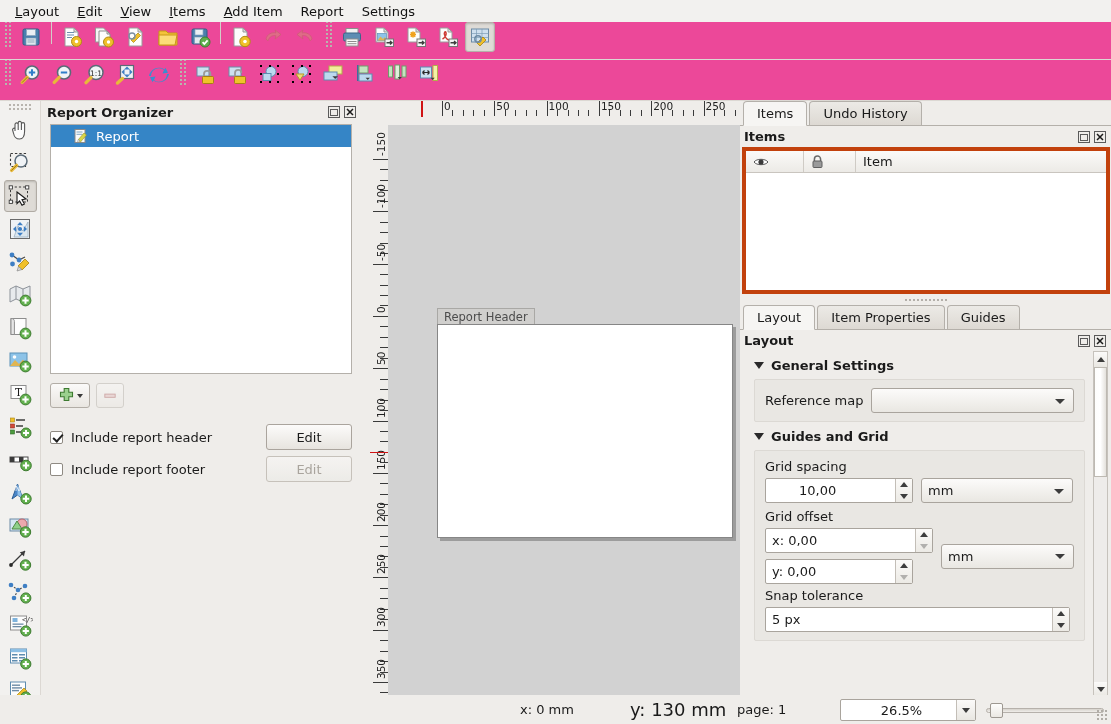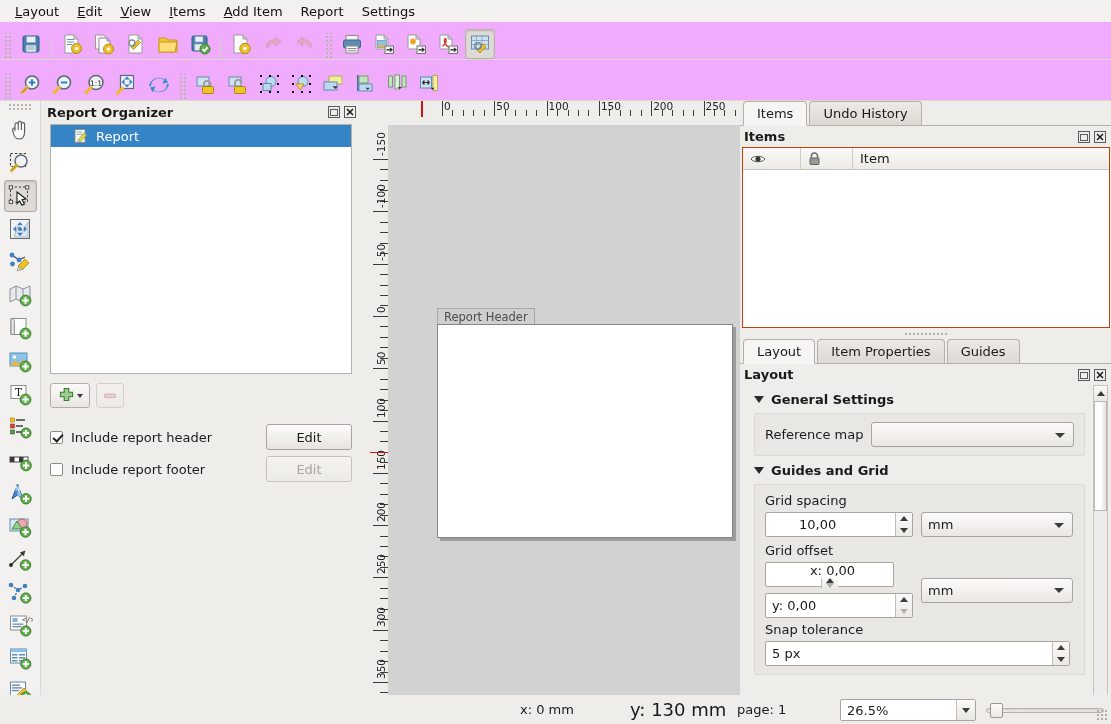--- a/index.html
+++ b/index.html
@@ -20,22 +20,22 @@
     background: #f2f1ef; display: flex; align-items: center; padding-left: 6px;
   }
   .menu-item {
     padding: 2px 9px; font-size: 13px; color: #111; cursor: default; white-space: nowrap;
   }
   .menu-item u { text-decoration: underline; }
 
   
   .toolbar-top {
     position: absolute; left: 0; top: 22px; width: 1111px; height: 38px;
-    background: #f0abfc; border-bottom: 1px solid #dcd8d3;
-    display: flex; align-items: flex-end;
+    background: #ec4899; border-bottom: 1px solid #dcd8d3;
+    display: flex; align-items: flex-start;
   }
   .tb-grip {
     width: 9px; height: 26px; margin: 0 3px;
     background-image: radial-gradient(#b8b4ae 1px, transparent 1.2px);
     background-size: 4px 4px; background-position: 1px 2px;
     flex: 0 0 auto;
   }
   .tb-btn {
     width: 30px; height: 30px; margin: 0 1px;
     display: flex; align-items: center; justify-content: center;
@@ -191,22 +191,22 @@
   .tab.active {
     background: #f6f5f3; height: 25px; position: relative; top: 1px;
     border-bottom: 1px solid #f6f5f3;
   }
   .panel-head {
     height: 21px; display: flex; align-items: center; padding: 0 4px 0 4px;
     font-size: 13px; font-weight: bold;
   }
   .panel-head .t { flex: 1; }
   .items-table {
-    margin: 0 1px 0 2px; height: 181px; background: #fff;
-    border: 1px solid #c2410c;
+    margin: 0 1px 0 2px; height: 147px; background: #fff;
+    border: 4px solid #c2410c;
   }
   .items-header {
     height: 22px; display: flex; background: linear-gradient(#fbfaf8,#eceae6);
     border-bottom: 1px solid #c9c5bf;
   }
   .ih-cell {
     display: flex; align-items: center; padding-left: 7px;
     border-right: 1px solid #cfcbc5; font-size: 13px;
   }
   .splitter-dots {
@@ -276,21 +276,21 @@
   }
   .vscroll .thumb {
     position: absolute; left: 0; top: 15px; width: 13px; height: 110px;
     background: linear-gradient(to right,#fdfdfc,#ffffff,#e4e1dc);
     border: 1px solid #bdb9b2;
   }
 
   
   .statusbar {
     position: absolute; left: 0; bottom: 0; width: 1111px; height: 29px;
-    background: #efedea; display: flex; align-items: center;
+    background: #efedea; display: flex; align-items: center; text-align: center;
   }
   .sb-x { position: absolute; left: 520px; font-size: 13px; }
   .sb-y { position: absolute; left: 630px; font-size: 18px; }
   .sb-p { position: absolute; left: 737px; font-size: 13px; }
   .sb-combo {
     position: absolute; left: 840px; top: 4px; width: 136px; height: 22px;
     background: #fff; border: 1px solid #a9a49d; border-radius: 2px;
     display: flex; align-items: center; font-size: 13px;
   }
   .sb-combo .v { flex: 1; padding-left: 6px; }
@@ -1088,21 +1088,21 @@
           </span>
           <span class="combo" style="width:152px;">
             <span>mm</span>
             <span class="caret"></span>
           </span>
         </div>
 
         <div style="font-size:13px;margin:4px 0 4px;">Grid offset</div>
         <div class="row" style="align-items:stretch;margin-bottom:4px;">
           <div style="display:flex;flex-direction:column;gap:6px;">
-            <span class="spin" style="width:129px;flex-direction:column;">
+            <span class="spin" style="width:168px;">
               <span class="val">x: 0,00</span>
               <span class="arrows">
                 <div>
                     <i class="ar-up"></i>
                   </div>
                 <div>
                     <i class="ar-dn ar-dim"></i>
                   </div>
               </span>
             </span>

